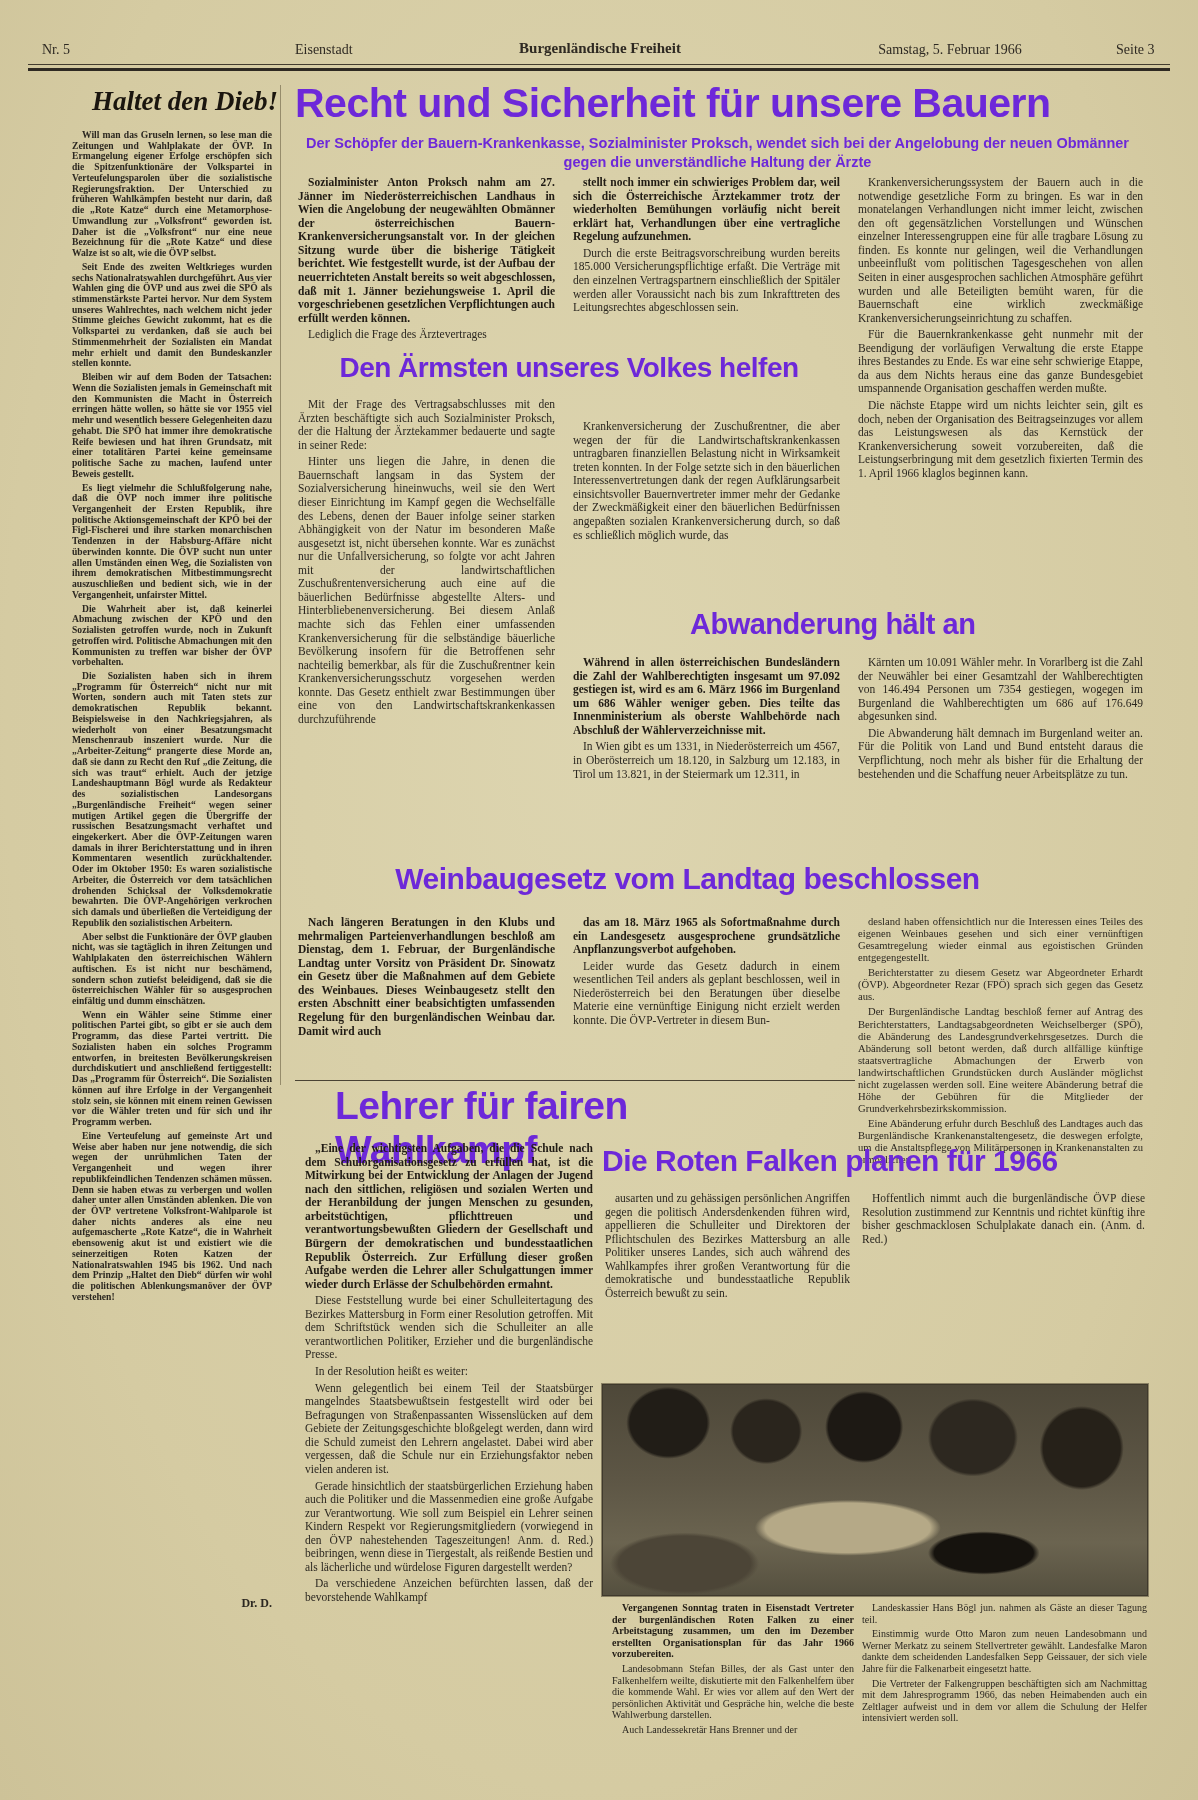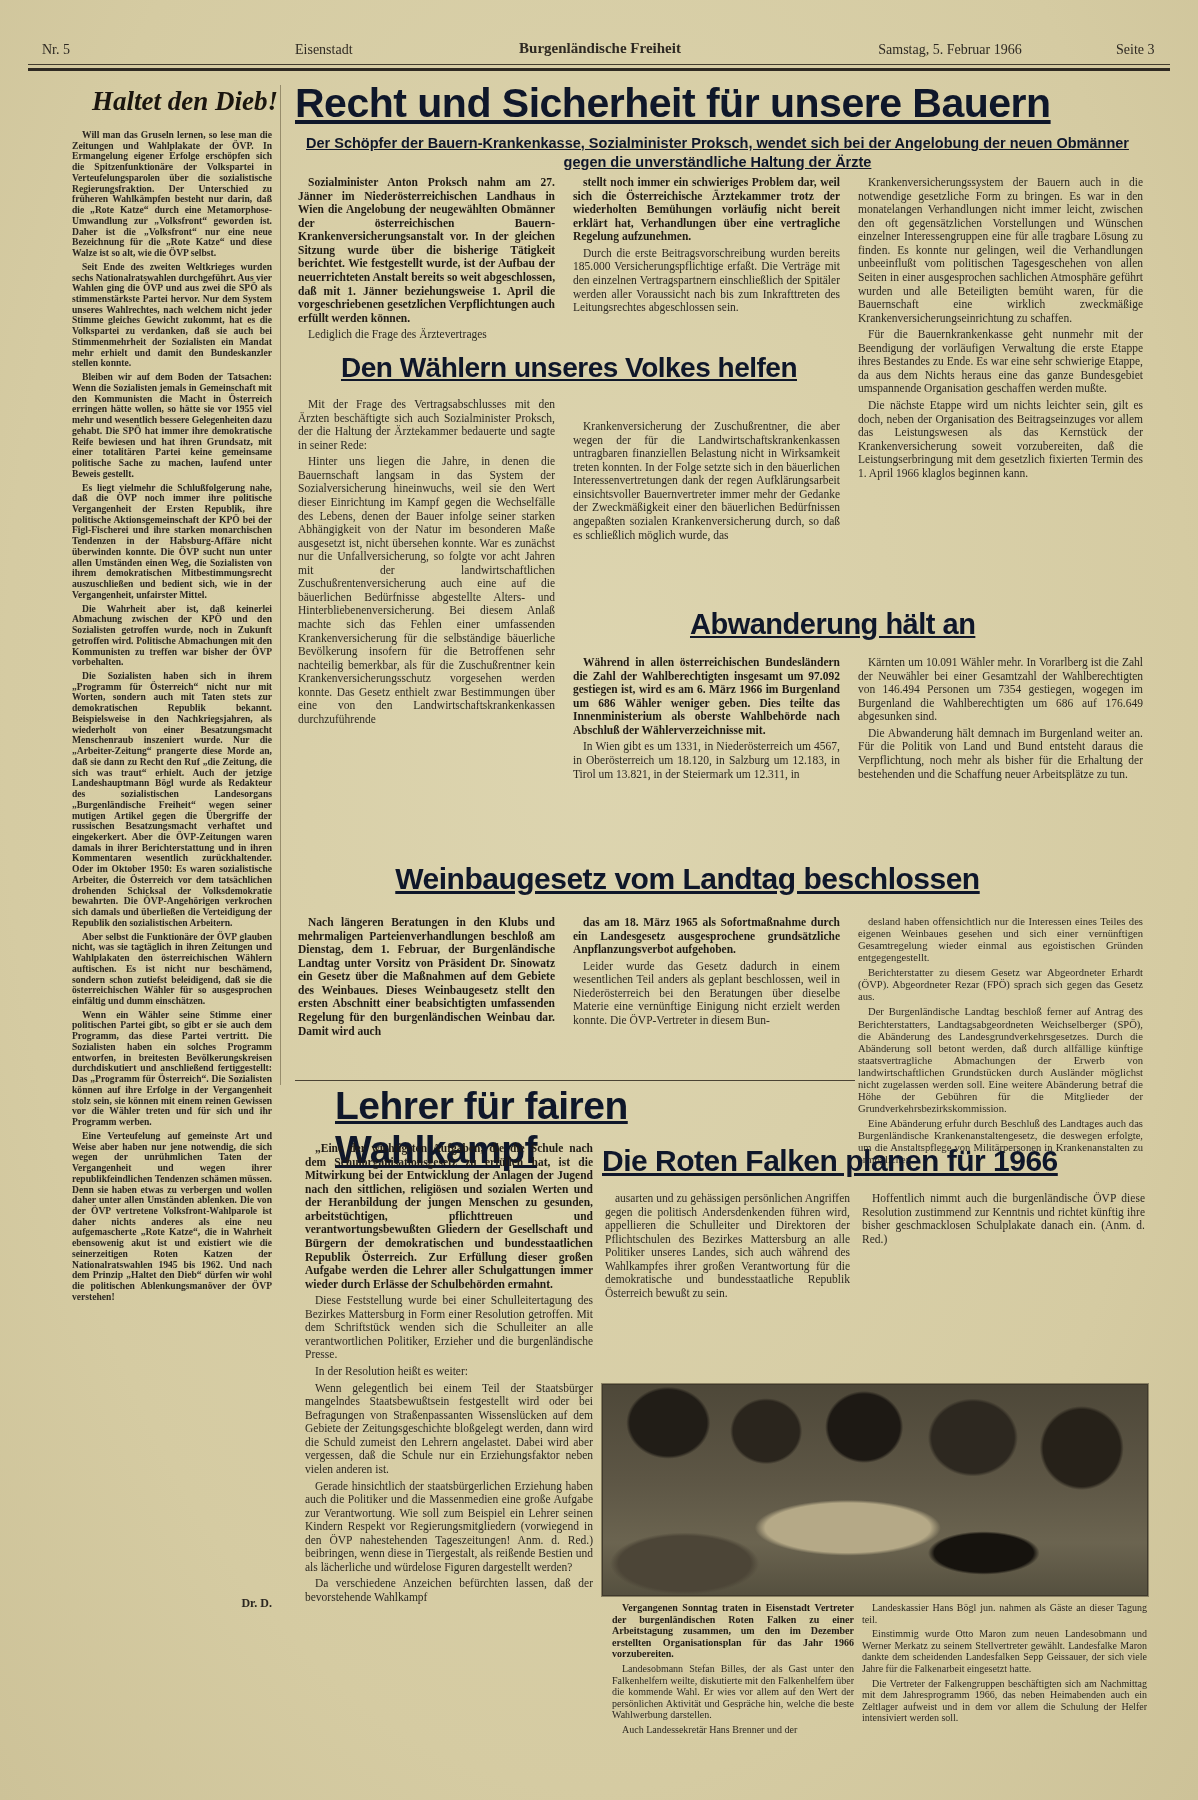--- a/index.html
+++ b/index.html
@@ -11,21 +11,21 @@
     color:#2b2720;
     position:relative;
     overflow:hidden;
   }
   .abs{position:absolute;}
   .txtcol{font-size:11.5px;line-height:1.18;text-align:justify;overflow:hidden;}
   .txtcol p{margin:0 0 3px 0;text-indent:10px;}
   .lead p:first-child{font-weight:700;color:#201b14;}
   .small{font-size:10.3px;line-height:1.15;font-weight:bold;}
   .tiny{font-size:10px;line-height:1.16;}
-  .headline{font-family:"Liberation Sans","DejaVu Sans",sans-serif;font-weight:700;color:#0f172a;letter-spacing:-0.5px;text-decoration:underline;}
+  .headline{font-family:"Liberation Sans","DejaVu Sans",sans-serif;font-weight:700;color:#6d28d9;letter-spacing:-0.5px;}
   .hdr-item{font-size:14px;color:#2e2922;}
   .rule-double{border-top:1px solid #433c2e;border-bottom:3px solid #2e2922;height:3px;}
   .vrule{border-left:1px solid #968c6b;width:0;}
   .hrule{border-top:1px solid #4a4334;height:0;}
   .signature{font-weight:700;font-size:12px;text-align:right;}
   .dieb-title{font-family:"Liberation Serif","DejaVu Serif",serif;font-style:italic;font-weight:700;font-size:27px;color:#1a150e;}
   .photo{
     background:
       radial-gradient(ellipse 70px 60px at 12% 18%, #211d17 0 55%, transparent 60%),
       radial-gradient(ellipse 60px 55px at 30% 22%, #2a251d 0 55%, transparent 60%),
@@ -75,21 +75,21 @@
 <div class="abs txtcol lead" style="left:573px;top:176px;width:267px;height:172px;">
     <p>stellt noch immer ein schwieriges Problem dar, weil sich die Österreichische Ärztekammer trotz der wiederholten Bemühungen vorläufig nicht bereit erklärt hat, Verhandlungen über eine vertragliche Regelung aufzunehmen.</p>
     <p>Durch die erste Beitragsvorschreibung wurden bereits 185.000 Versicherungspflichtige erfaßt. Die Verträge mit den einzelnen Vertragspartnern einschließlich der Spitäler werden aller Voraussicht nach bis zum Inkrafttreten des Leitungsrechtes abgeschlossen sein.</p>
   </div>
 <div class="abs txtcol" style="left:858px;top:176px;width:285px;height:520px;">
     <p>Krankenversicherungssystem der Bauern auch in die notwendige gesetzliche Form zu bringen. Es war in den monatelangen Verhandlungen nicht immer leicht, zwischen den oft gegensätzlichen Vorstellungen und Wünschen einzelner Interessengruppen eine für alle tragbare Lösung zu finden. Es konnte nur gelingen, weil die Verhandlungen unbeeinflußt vom politischen Tagesgeschehen von allen Seiten in einer ausgesprochen sachlichen Atmosphäre geführt wurden und alle Beteiligten bemüht waren, für die Bauernschaft eine wirklich zweckmäßige Krankenversicherungseinrichtung zu schaffen.</p>
     <p>Für die Bauernkrankenkasse geht nunmehr mit der Beendigung der vorläufigen Verwaltung die erste Etappe ihres Bestandes zu Ende. Es war eine sehr schwierige Etappe, da aus dem Nichts heraus eine das ganze Bundesgebiet umspannende Organisation geschaffen werden mußte.</p>
     <p>Die nächste Etappe wird um nichts leichter sein, gilt es doch, neben der Organisation des Beitragseinzuges vor allem das Leistungswesen als das Kernstück der Krankenversicherung soweit vorzubereiten, daß die Leistungserbringung mit dem gesetzlich fixierten Termin des 1. April 1966 klaglos beginnen kann.</p>
   </div>
 
-<div class="abs headline" style="left:310px;top:352px;width:518px;font-size:28px;text-align:center;">Den Wählern unseres Volkes helfen</div>
+<div class="abs headline" style="left:310px;top:352px;width:518px;font-size:28px;text-align:center;">Den Ärmsten unseres Volkes helfen</div>
 <div class="abs txtcol" style="left:298px;top:398px;width:257px;height:460px;">
     <p>Mit der Frage des Vertragsabschlusses mit den Ärzten beschäftigte sich auch Sozialminister Proksch, der die Haltung der Ärztekammer bedauerte und sagte in seiner Rede:</p>
     <p>Hinter uns liegen die Jahre, in denen die Bauernschaft langsam in das System der Sozialversicherung hineinwuchs, weil sie den Wert dieser Einrichtung im Kampf gegen die Wechselfälle des Lebens, denen der Bauer infolge seiner starken Abhängigkeit von der Natur im besonderen Maße ausgesetzt ist, nicht übersehen konnte. War es zunächst nur die Unfallversicherung, so folgte vor acht Jahren mit der landwirtschaftlichen Zuschußrentenversicherung auch eine auf die bäuerlichen Bedürfnisse abgestellte Alters- und Hinterbliebenenversicherung. Bei diesem Anlaß machte sich das Fehlen einer umfassenden Krankenversicherung für die selbständige bäuerliche Bevölkerung insofern für die Betroffenen sehr nachteilig bemerkbar, als für die Zuschußrentner kein Krankenversicherungsschutz vorgesehen werden konnte. Das Gesetz enthielt zwar Bestimmungen über eine von den Landwirtschaftskrankenkassen durchzuführende</p>
   </div>
 <div class="abs txtcol" style="left:573px;top:420px;width:267px;height:186px;">
     <p>Krankenversicherung der Zuschußrentner, die aber wegen der für die Landwirtschaftskrankenkassen untragbaren finanziellen Belastung nicht in Wirksamkeit treten konnten. In der Folge setzte sich in den bäuerlichen Interessenvertretungen dank der regen Aufklärungsarbeit einsichtsvoller Bauernvertreter immer mehr der Gedanke der Zweckmäßigkeit einer den bäuerlichen Bedürfnissen angepaßten sozialen Krankenversicherung durch, so daß es schließlich möglich wurde, das</p>
   </div>
 
 <div class="abs headline" style="left:690px;top:608px;width:455px;font-size:29px;">Abwanderung hält an</div>
 <div class="abs txtcol lead" style="left:573px;top:656px;width:267px;height:200px;">

